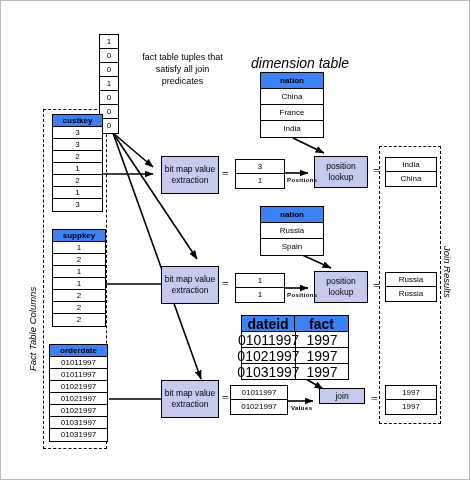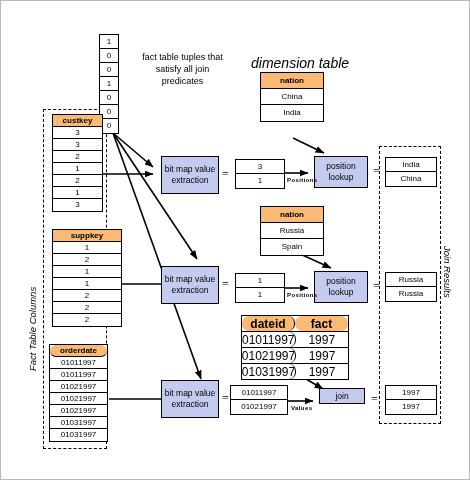--- a/index.html
+++ b/index.html
@@ -19,30 +19,30 @@
     font-size:8px;
     line-height:1;
     display:flex;align-items:center;justify-content:center;
     color:#000;
     box-sizing:border-box;
     background:#fff;
     white-space:nowrap;
   }
   .tbl .cell:last-child{border-bottom:none;}
   .tbl .hdr{
-    background:#fdba74;
+    background:#3b82f6;
     font-weight:bold;
     font-size:8px;
   }
   .tbl.two-col .row{display:flex;border-bottom:1px solid #000;box-sizing:border-box;}
   .tbl.two-col .row:last-child{border-bottom:none;}
   .tbl.two-col .row .c{
     border-right:1px solid #000;
-    text-align:center;font-size:12px;line-height:1;
-    display:flex;align-items:center;justify-content:center;box-sizing:border-box;border-radius:7px;
+    text-align:center;font-size:14px;line-height:1;
+    display:flex;align-items:center;justify-content:center;box-sizing:border-box;
   }
   .tbl.two-col .row .c:last-child{border-right:none;}
 
   .proc{
     position:absolute;
     background:#c5cbef;
     border:1px solid #000;
     box-sizing:border-box;
     display:flex;align-items:center;justify-content:center;
     text-align:center;
@@ -151,45 +151,46 @@
     <div class="cell hdr" style="height:12px;">custkey</div>
     <div class="cell" style="height:12px;">3</div>
     <div class="cell" style="height:12px;">3</div>
     <div class="cell" style="height:12px;">2</div>
     <div class="cell" style="height:12px;">1</div>
     <div class="cell" style="height:12px;">2</div>
     <div class="cell" style="height:12px;">1</div>
     <div class="cell" style="height:12px;">3</div>
   </div>
 
-  <div class="tbl" style="left:51px;top:228px;width:70px;">
+  <div class="tbl" style="left:51px;top:228px;width:54px;">
     <div class="cell hdr" style="height:12px;">suppkey</div>
     <div class="cell" style="height:12px;">1</div>
     <div class="cell" style="height:12px;">2</div>
     <div class="cell" style="height:12px;">1</div>
     <div class="cell" style="height:12px;">1</div>
     <div class="cell" style="height:12px;">2</div>
     <div class="cell" style="height:12px;">2</div>
     <div class="cell" style="height:12px;">2</div>
   </div>
 
   <div class="tbl" style="left:48px;top:343px;width:59px;">
-    <div class="cell hdr" style="height:12px;border-radius:6px;">orderdate</div>
+    <div class="cell hdr" style="height:12px;">orderdate</div>
     <div class="cell" style="height:12px;">01011997</div>
     <div class="cell" style="height:12px;">01011997</div>
     <div class="cell" style="height:12px;">01021997</div>
     <div class="cell" style="height:12px;">01021997</div>
     <div class="cell" style="height:12px;">01021997</div>
     <div class="cell" style="height:12px;">01031997</div>
     <div class="cell" style="height:12px;">01031997</div>
   </div>
 
   <div class="tbl" style="left:259px;top:71px;width:64px;">
     <div class="cell hdr" style="height:16px;">nation</div>
     <div class="cell" style="height:16px;">China</div>
+    <div class="cell" style="height:16px;">France</div>
     <div class="cell" style="height:16px;">India</div>
   </div>
 
   <div class="tbl" style="left:259px;top:205px;width:64px;">
     <div class="cell hdr" style="height:16px;">nation</div>
     <div class="cell" style="height:16px;">Russia</div>
     <div class="cell" style="height:16px;">Spain</div>
   </div>
 
   <div class="tbl two-col" style="left:240px;top:314px;width:108px;">

